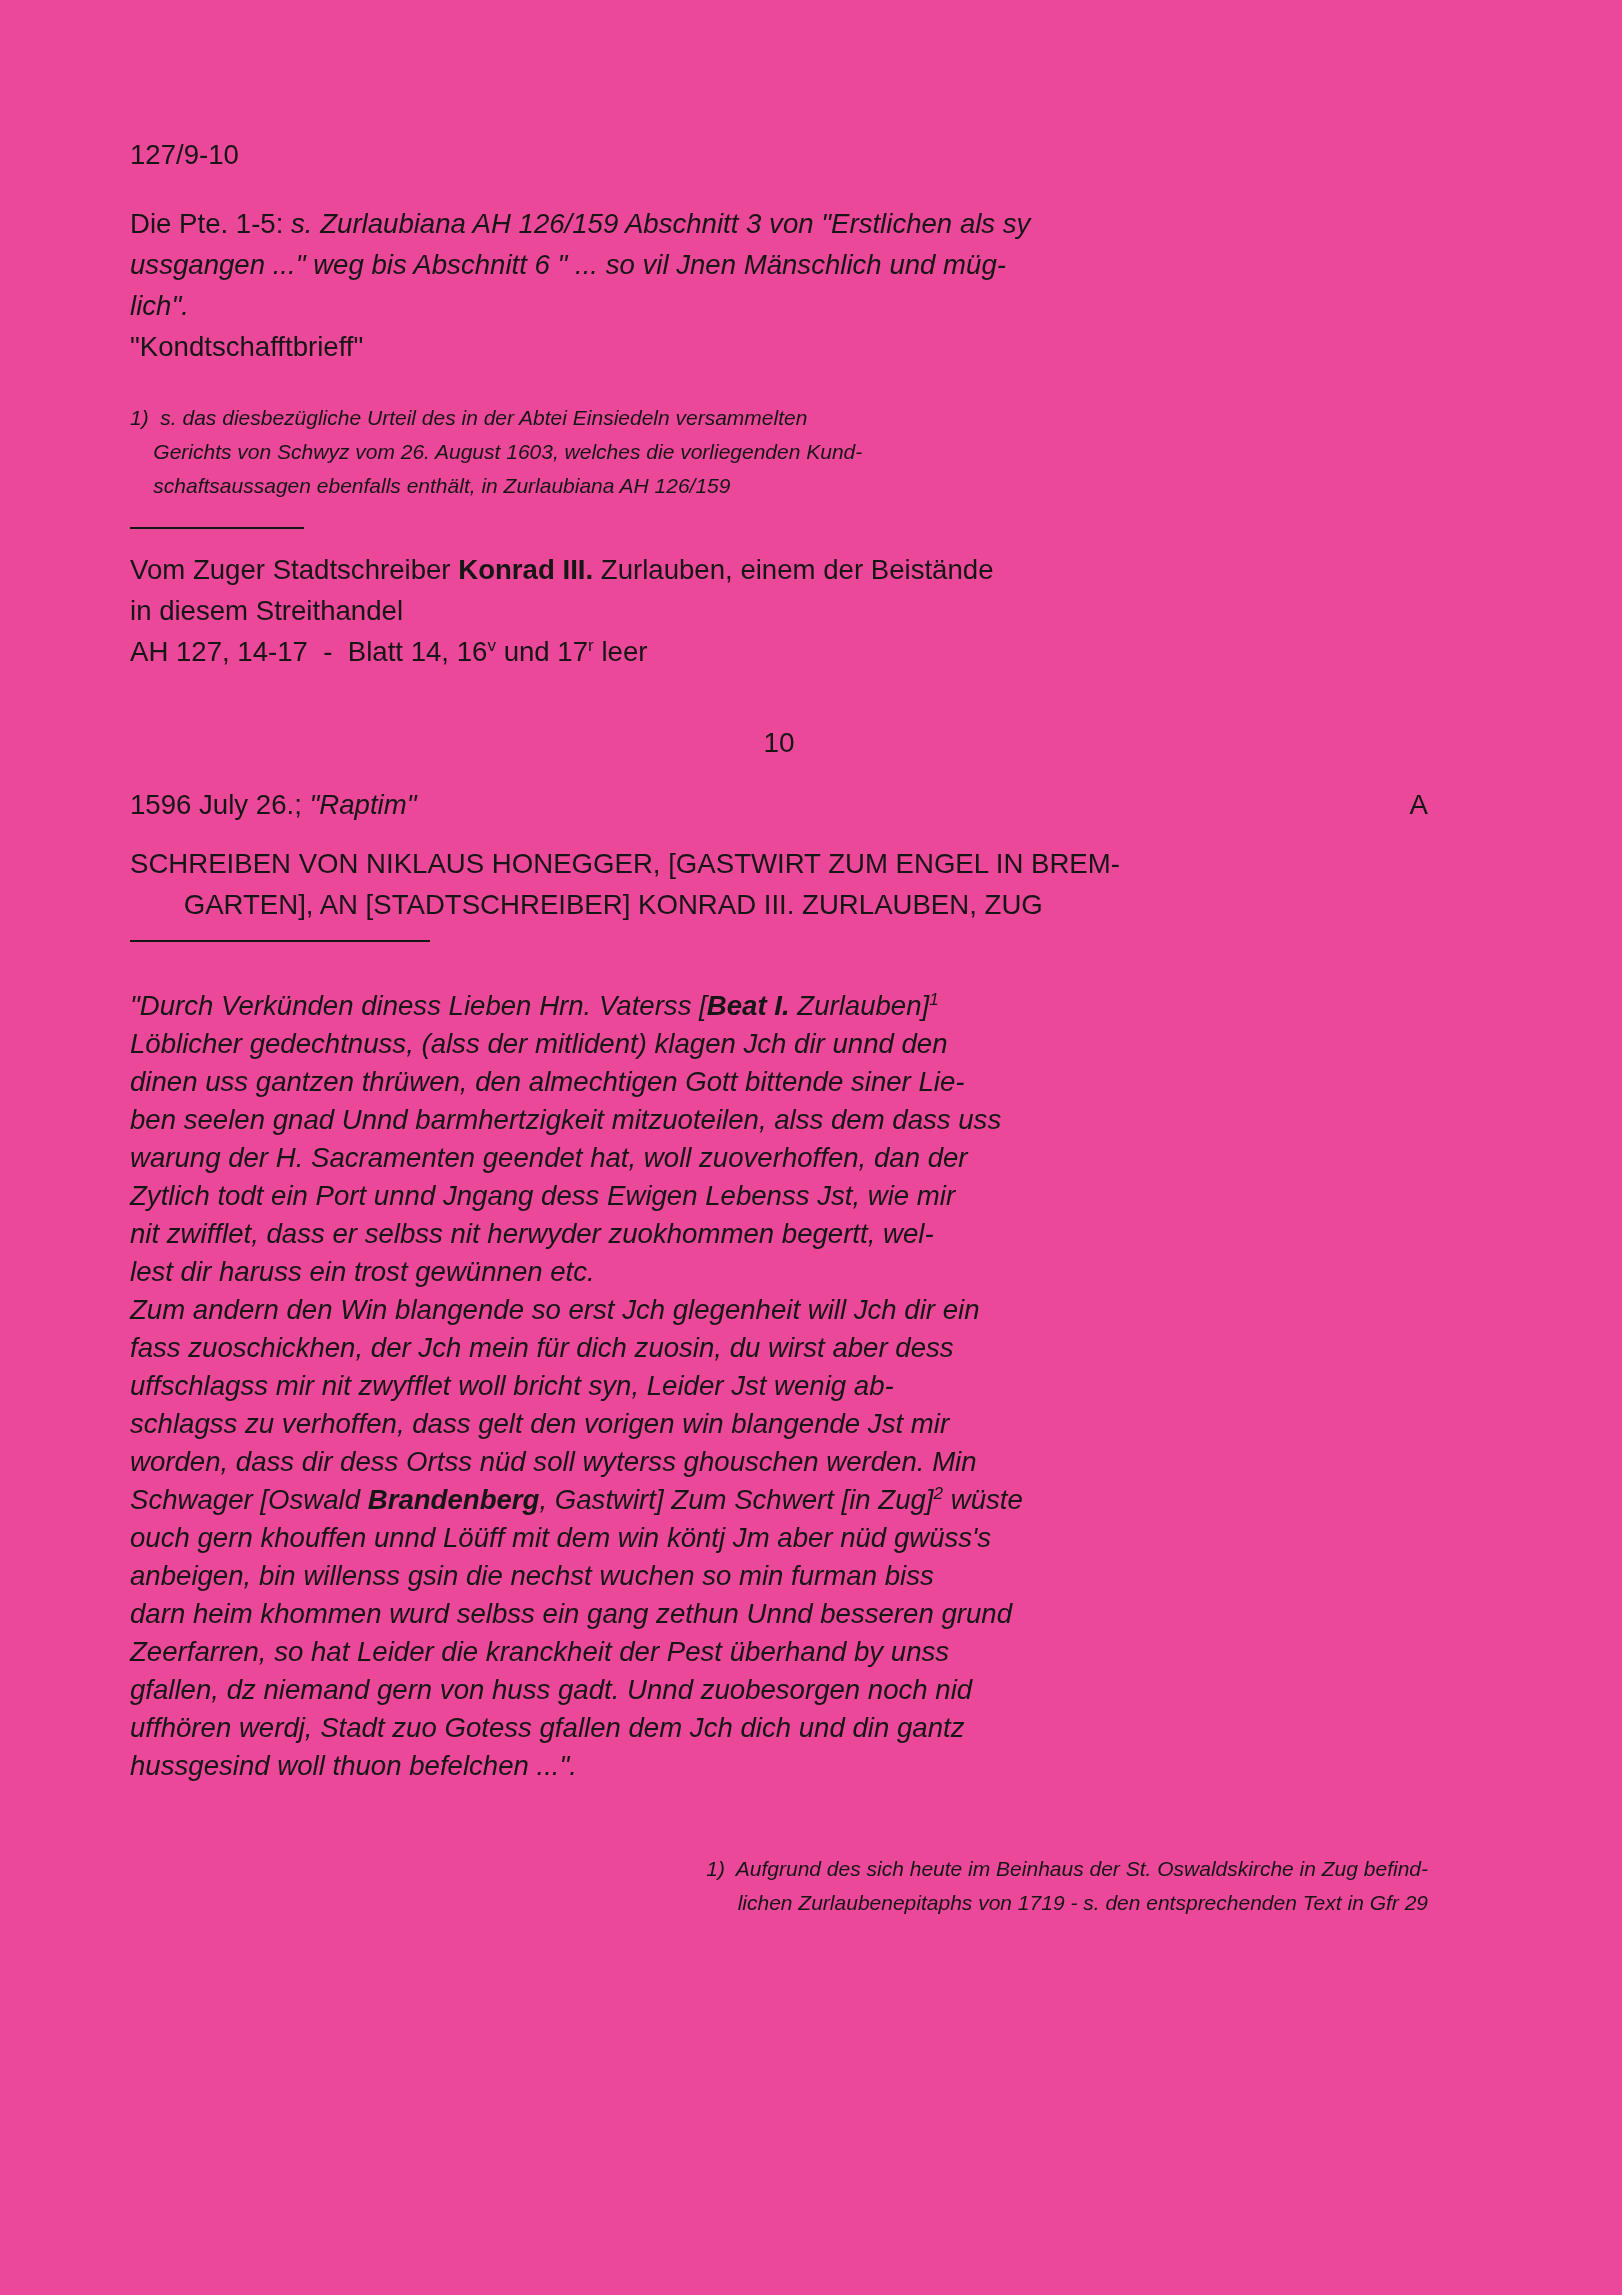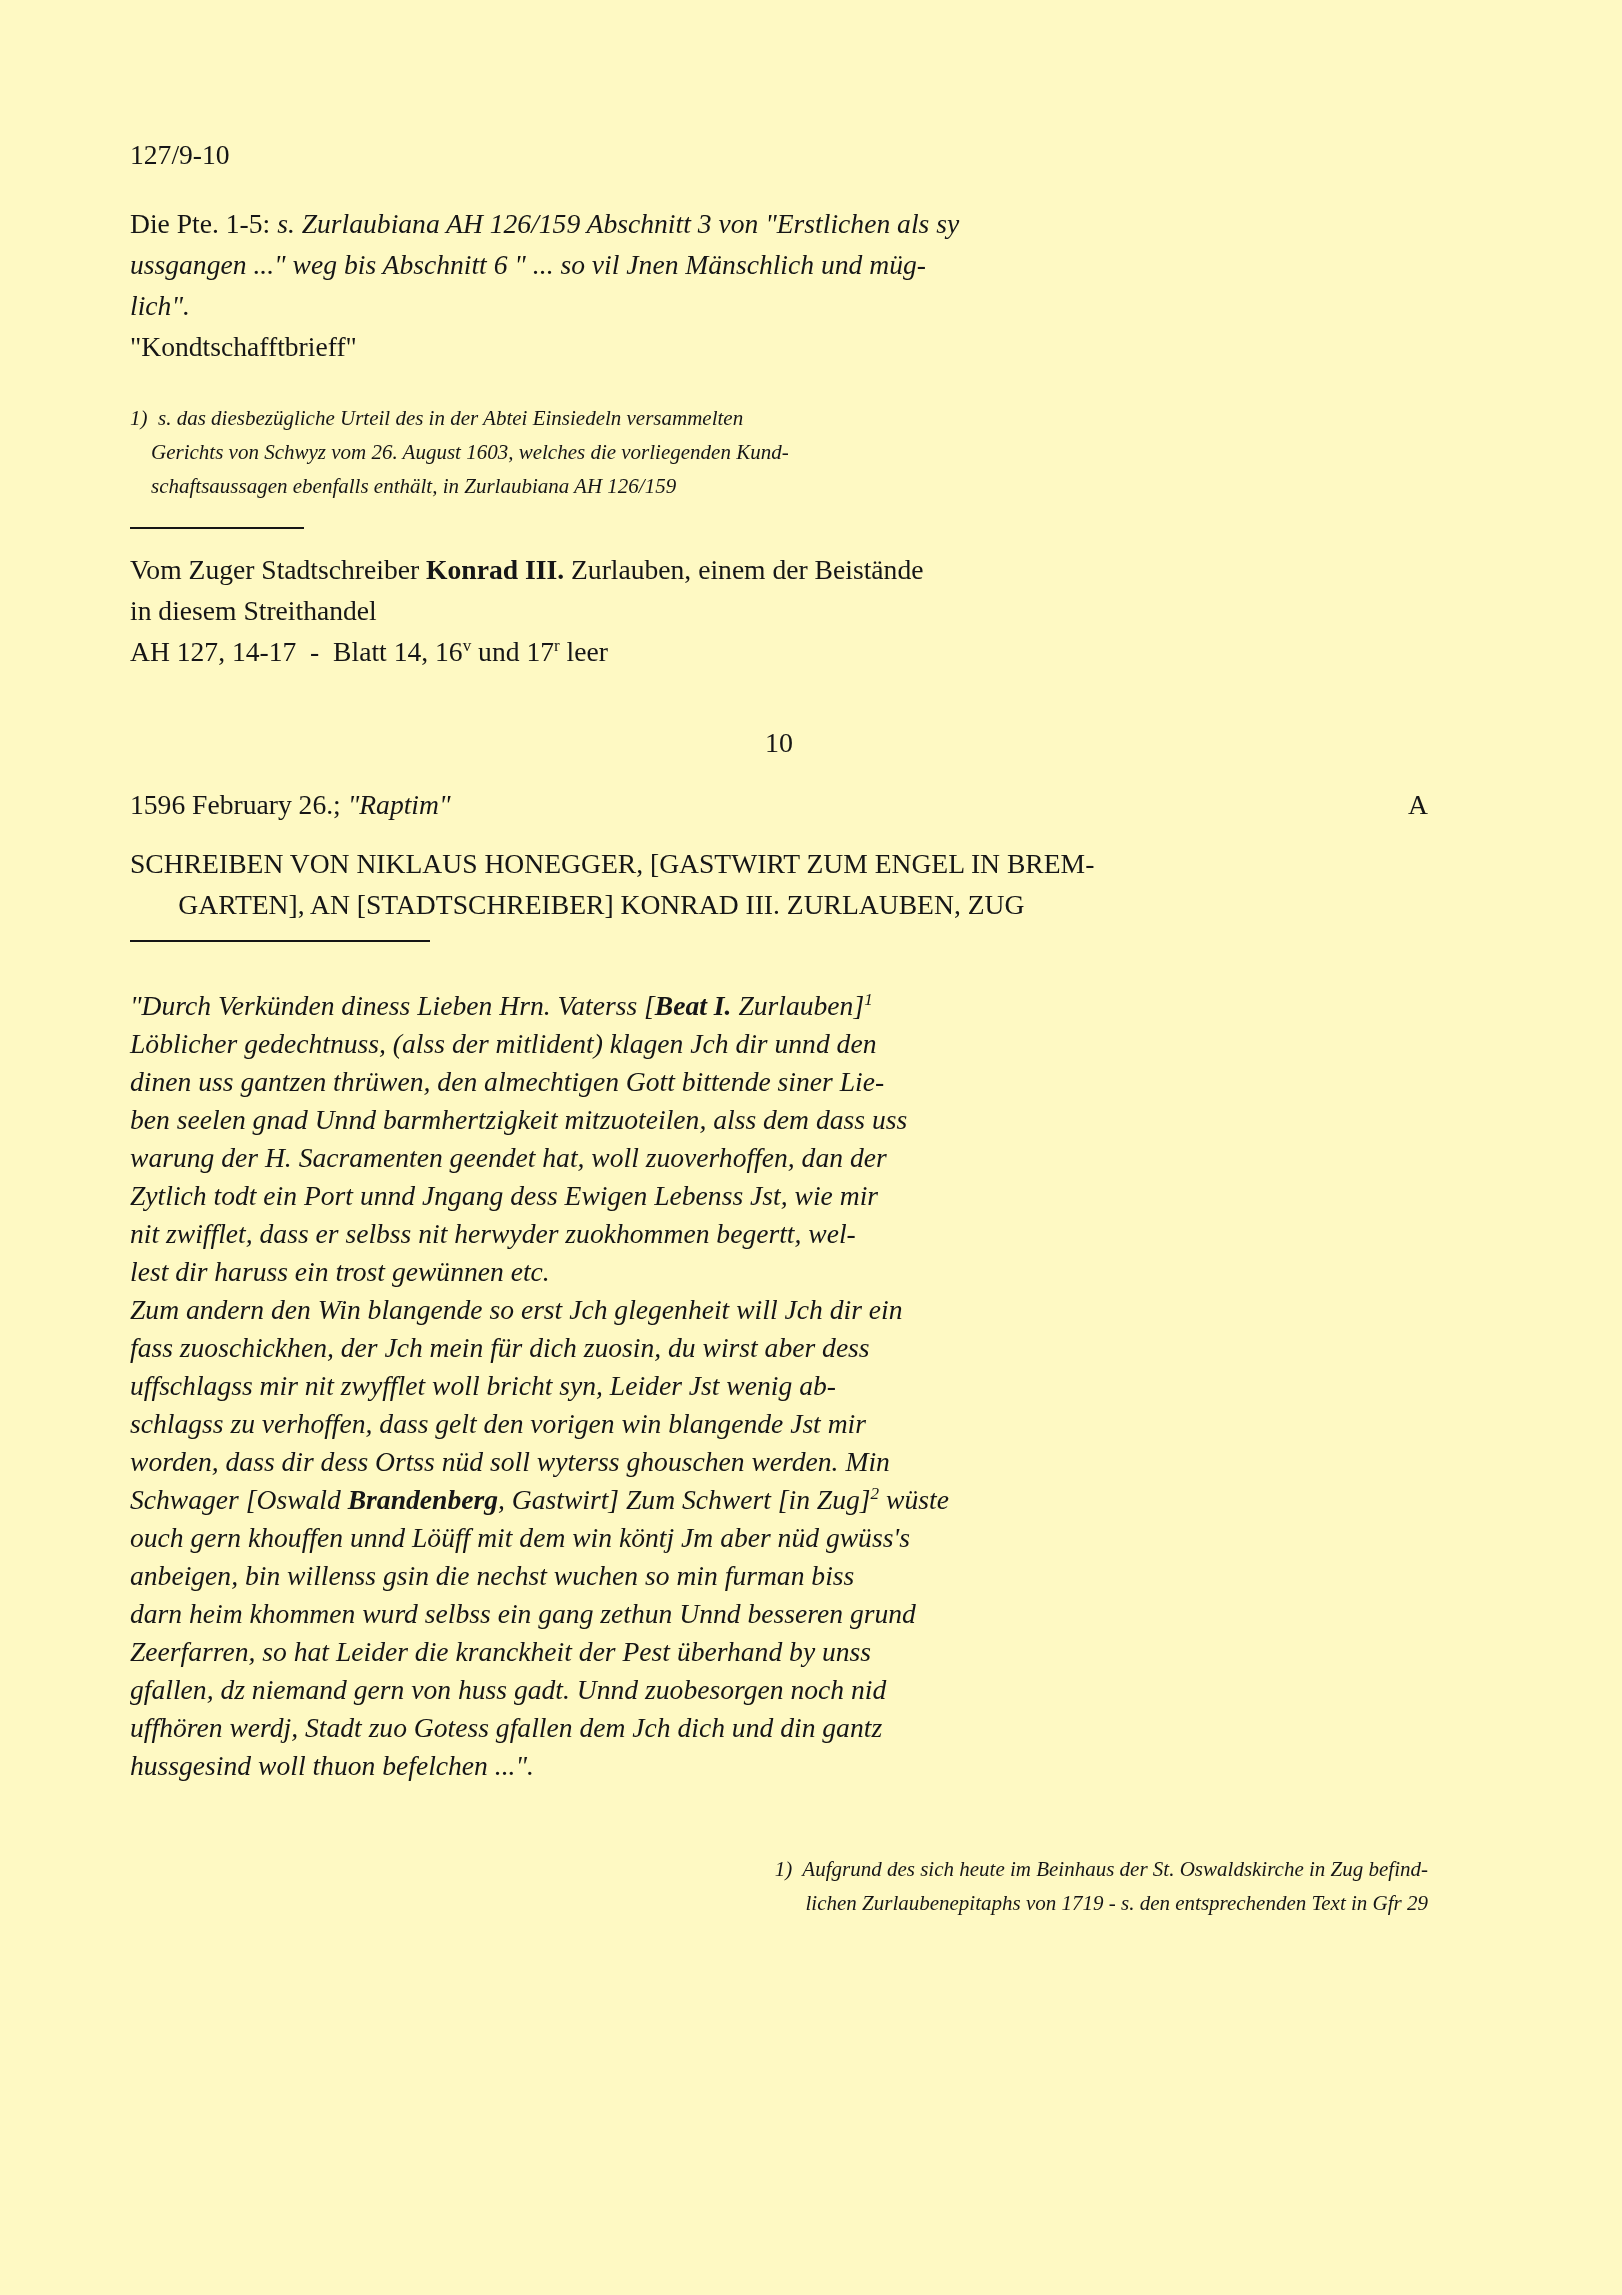--- a/index.html
+++ b/index.html
@@ -1,23 +1,23 @@
 <!DOCTYPE html>
 <html style="font-size:13px"><head>
 <meta charset="utf-8">
 <style>
   html, body { margin: 0; padding: 0; background: #d9d9d9; }
   .page {
     width: 1622px;
     height: 2295px;
-    background: #fef9c3;
+    background: #ec4899;
     box-sizing: border-box;
     padding: 134px 54px 0 130px;
     color: #161616;
-    font-family: Liberation Serif, serif;
+    font-family: Liberation Sans, sans-serif;
     overflow: hidden;
   }
   .content { width: 1298px; }
   .line { white-space: pre; font-size: 27.6px; line-height: 41px; }
   .it { font-style: italic; }
   .b  { font-weight: bold; }
   sup.s { font-size: 0.62em; vertical-align: super; line-height: 0; }
 
   .intro   { margin-top: 28px; }
   .fn .line { font-size: 21px; line-height: 34px; font-style: italic; }
@@ -61,21 +61,21 @@
 
     <div class="provenance">
       <div class="line"><span>Vom Zuger Stadtschreiber </span><span class="b">Konrad III.</span><span> Zurlauben, einem der Beistände</span></div>
       <div class="line">in diesem Streithandel</div>
       <div class="line"><span>AH 127, 14-17  -  Blatt 14, 16</span><sup class="s">v</sup><span> und 17</span><sup class="s">r</sup><span> leer</span></div>
     </div>
 
     <div class="entry-number">10</div>
 
     <div class="date-row">
-      <div class="line"><span>1596 February 26.; </span><span class="it">"Raptim"</span></div>
+      <div class="line"><span>1596 July 26.; </span><span class="it">"Raptim"</span></div>
       <div class="line">A</div>
     </div>
 
     <div class="title-block">
       <div class="line">SCHREIBEN VON NIKLAUS HONEGGER, [GASTWIRT ZUM ENGEL IN BREM-</div>
       <div class="line">       GARTEN], AN [STADTSCHREIBER] KONRAD III. ZURLAUBEN, ZUG</div>
     </div>
 
     <div class="rule rule-2"></div>
 

